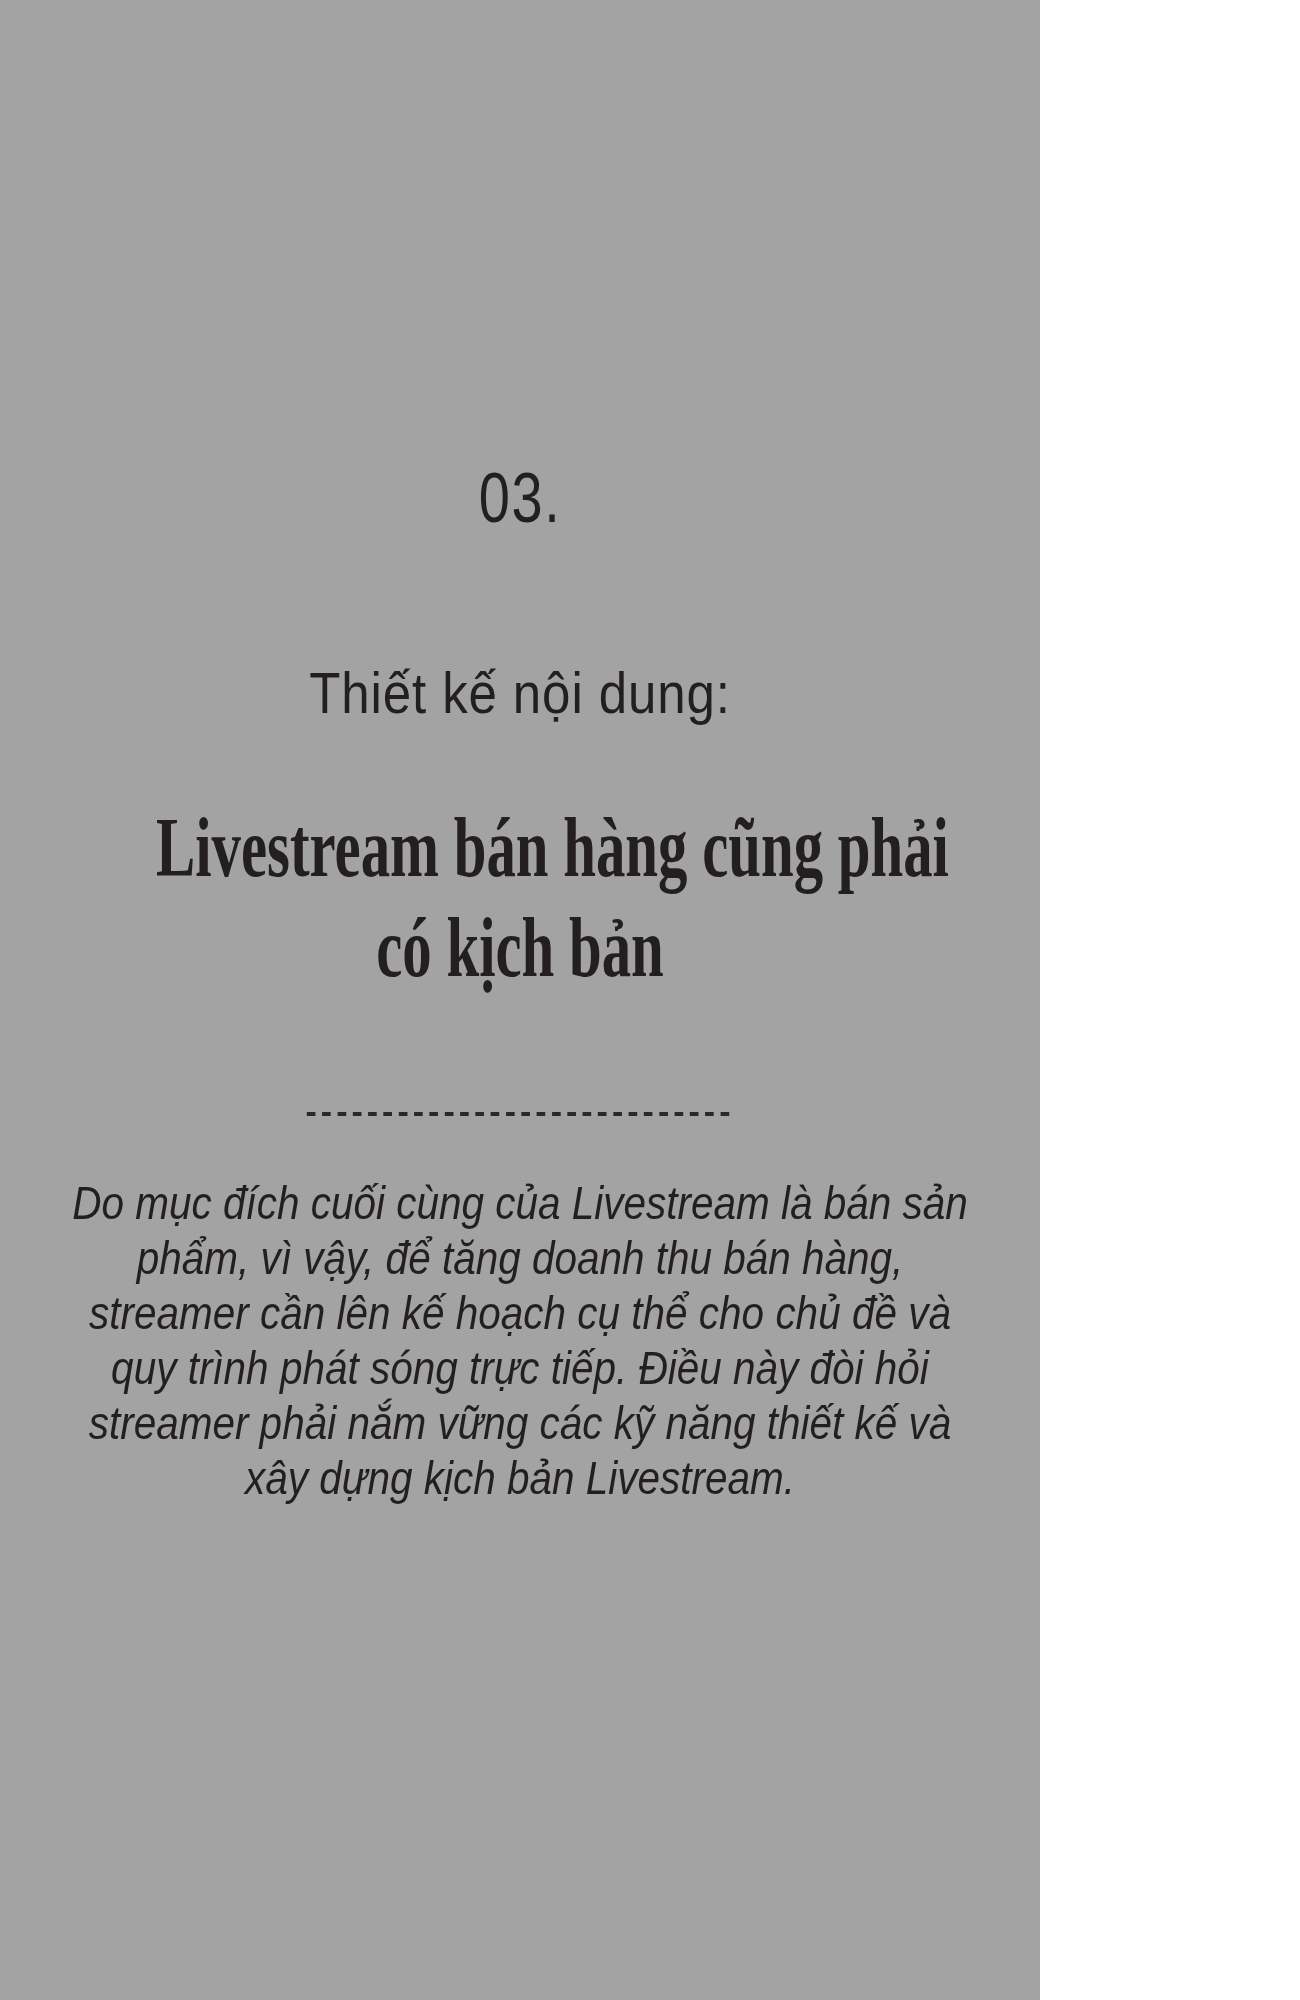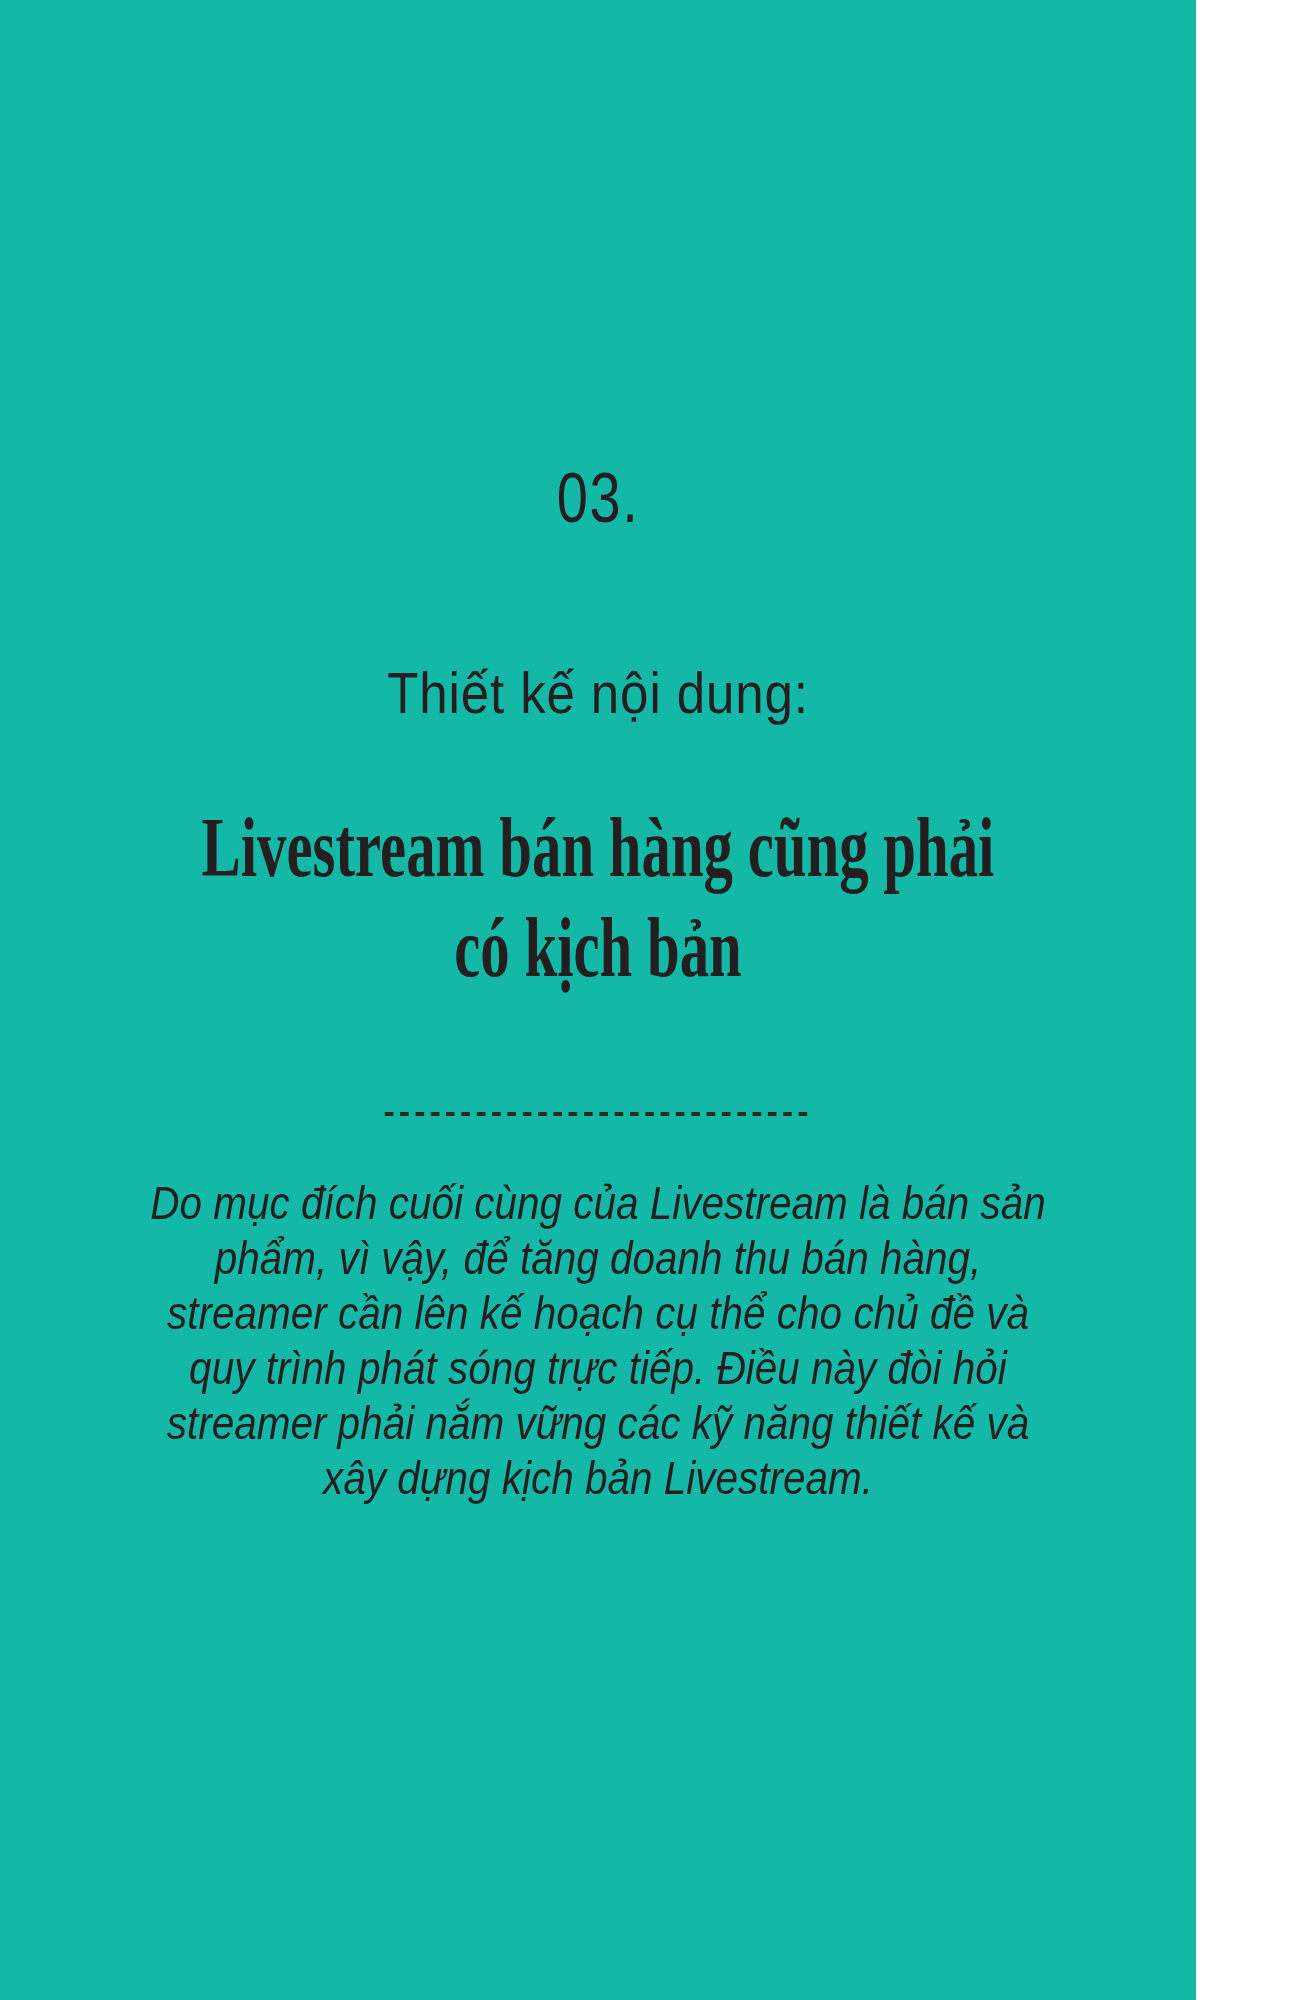--- a/index.html
+++ b/index.html
@@ -2,23 +2,23 @@
 <html><head>
 <meta charset="utf-8">
 <style>
   html, body {
     margin: 0;
     padding: 0;
     background: #ffffff;
   }
   .page {
     position: relative;
-    width: 1196px;
+    width: 1040px;
     height: 2000px;
-    background: #14b8a6;
+    background: #a3a3a3;
     overflow: hidden;
     font-family: "Liberation Sans", sans-serif;
     color: #231f20;
   }
   .chapter-number {
     position: absolute;
     top: 463px;
     left: 0;
     width: 100%;
     text-align: center;

